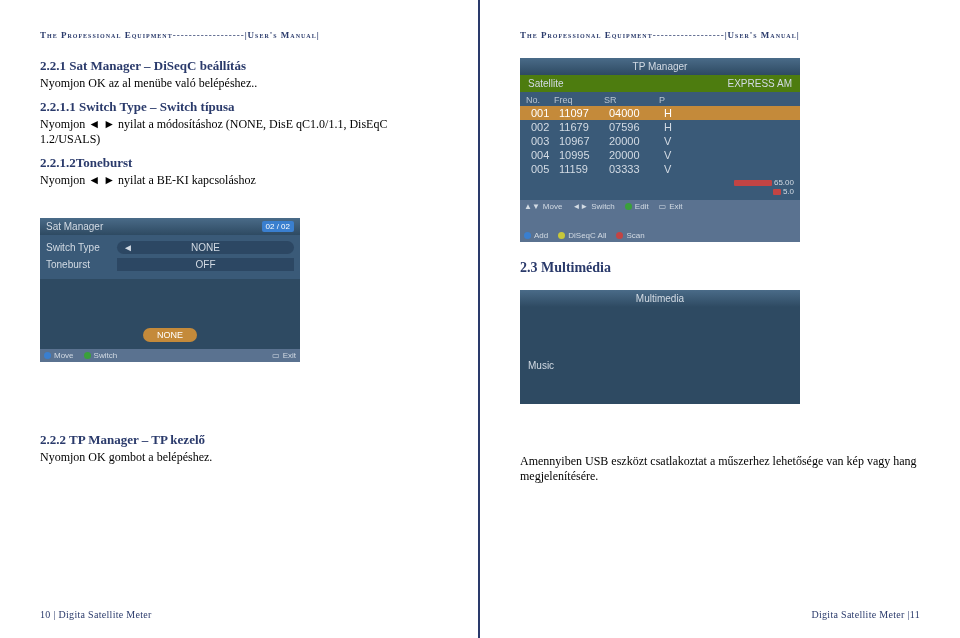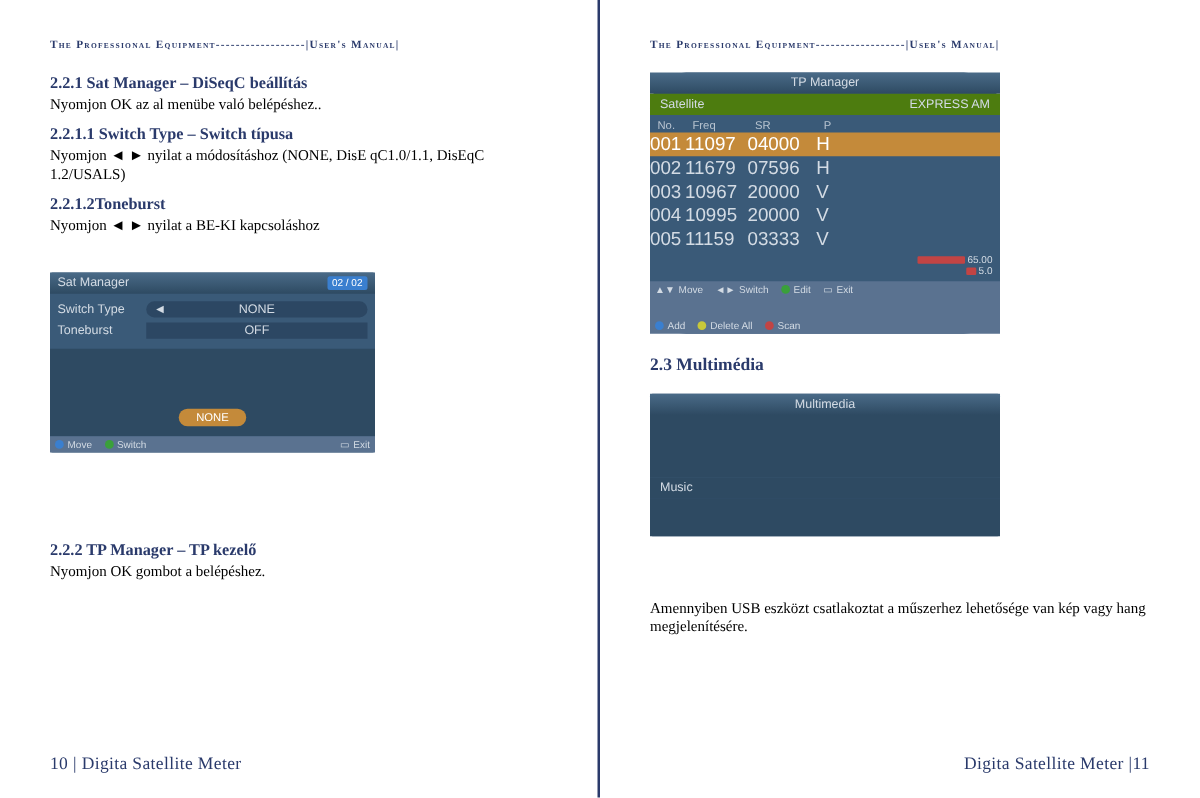--- a/index.html
+++ b/index.html
@@ -34,21 +34,21 @@
   }
   .body-text {
     font-size: 12px;
     color: #000;
     margin-top: 2px;
   }
   .indent { }
   .footer {
     position: absolute;
     bottom: 18px;
-    font-size: 14px;
+    font-size: 10px;
     color: #2a3a6b;
     letter-spacing: 0.3px;
   }
   .footer-left { left: 40px; }
   .footer-right { right: 40px; }
 
   
   .osd {
     background: #3a5a78;
     color: #d3dbe4;
@@ -79,21 +79,21 @@
   .dot { width:7px; height:7px; border-radius:50%; display:inline-block; }
   .dot-blue{background:#3a7fcf;} .dot-green{background:#3aa03a;} .dot-yellow{background:#c8c83a;} .dot-red{background:#c24444;}
   .osd-empty { height:70px; background:#2e4a62; margin-top:2px; }
 
   
   .osd-tpmanager { width: 280px; margin-top: 2px; border-radius: 29px; }
   .tp-sat { display:flex; justify-content:space-between; padding:3px 8px; background:#4d7c0f; }
   .tp-table { padding:2px 0; }
   .tp-thead { display:flex; padding:1px 6px; font-size:9px; color:#b8c4d0; }
   .tp-thead .c1{flex:0 0 28px;} .tp-thead .c2{flex:0 0 50px;} .tp-thead .c3{flex:0 0 55px;} .tp-thead .c4{flex:1;}
-  .tp-row { display:flex; padding:1px 0; font-size:15px;align-items:center; }
+  .tp-row { display:flex; padding:1px 11px; font-size:11px;align-items:center; }
   .tp-row .c1{flex:0 0 28px;} .tp-row .c2{flex:0 0 50px;} .tp-row .c3{flex:0 0 55px;} .tp-row .c4{flex:1;}
   .tp-row.sel { background:#c48a3a; color:#fff; }
   .sigbar { display:inline-block; width:38px; height:6px; background:#c24444; border-radius:1px; vertical-align:middle; margin-left:3px; }
 
   
   .osd-multimedia { width: 280px; margin-top: 14px; }
   .mm-body { height: 50px; background:#2e4a62; }
   .mm-item { padding:3px 8px; font-size:10px; }
   .mm-item.sel { background:#c48a3a; color:#fff; }
   .mm-below { height: 30px; background:#2e4a62; }
@@ -227,21 +227,21 @@
           <span>▭</span>
           <span>Exit</span>
         </span>
       <span class="item" style="flex-basis:100%;"></span>
       <span class="item">
           <span class="dot dot-blue"></span>
           <span>Add</span>
         </span>
       <span class="item">
           <span class="dot dot-yellow"></span>
-          <span>Delete All</span>
+          <span>DiSeqC All</span>
         </span>
       <span class="item">
           <span class="dot dot-red"></span>
           <span>Scan</span>
         </span>
     </div>
   </div>
 
   <div class="section-title" style="margin-top:18px; font-size:14px;">2.3 Multimédia</div>
 

